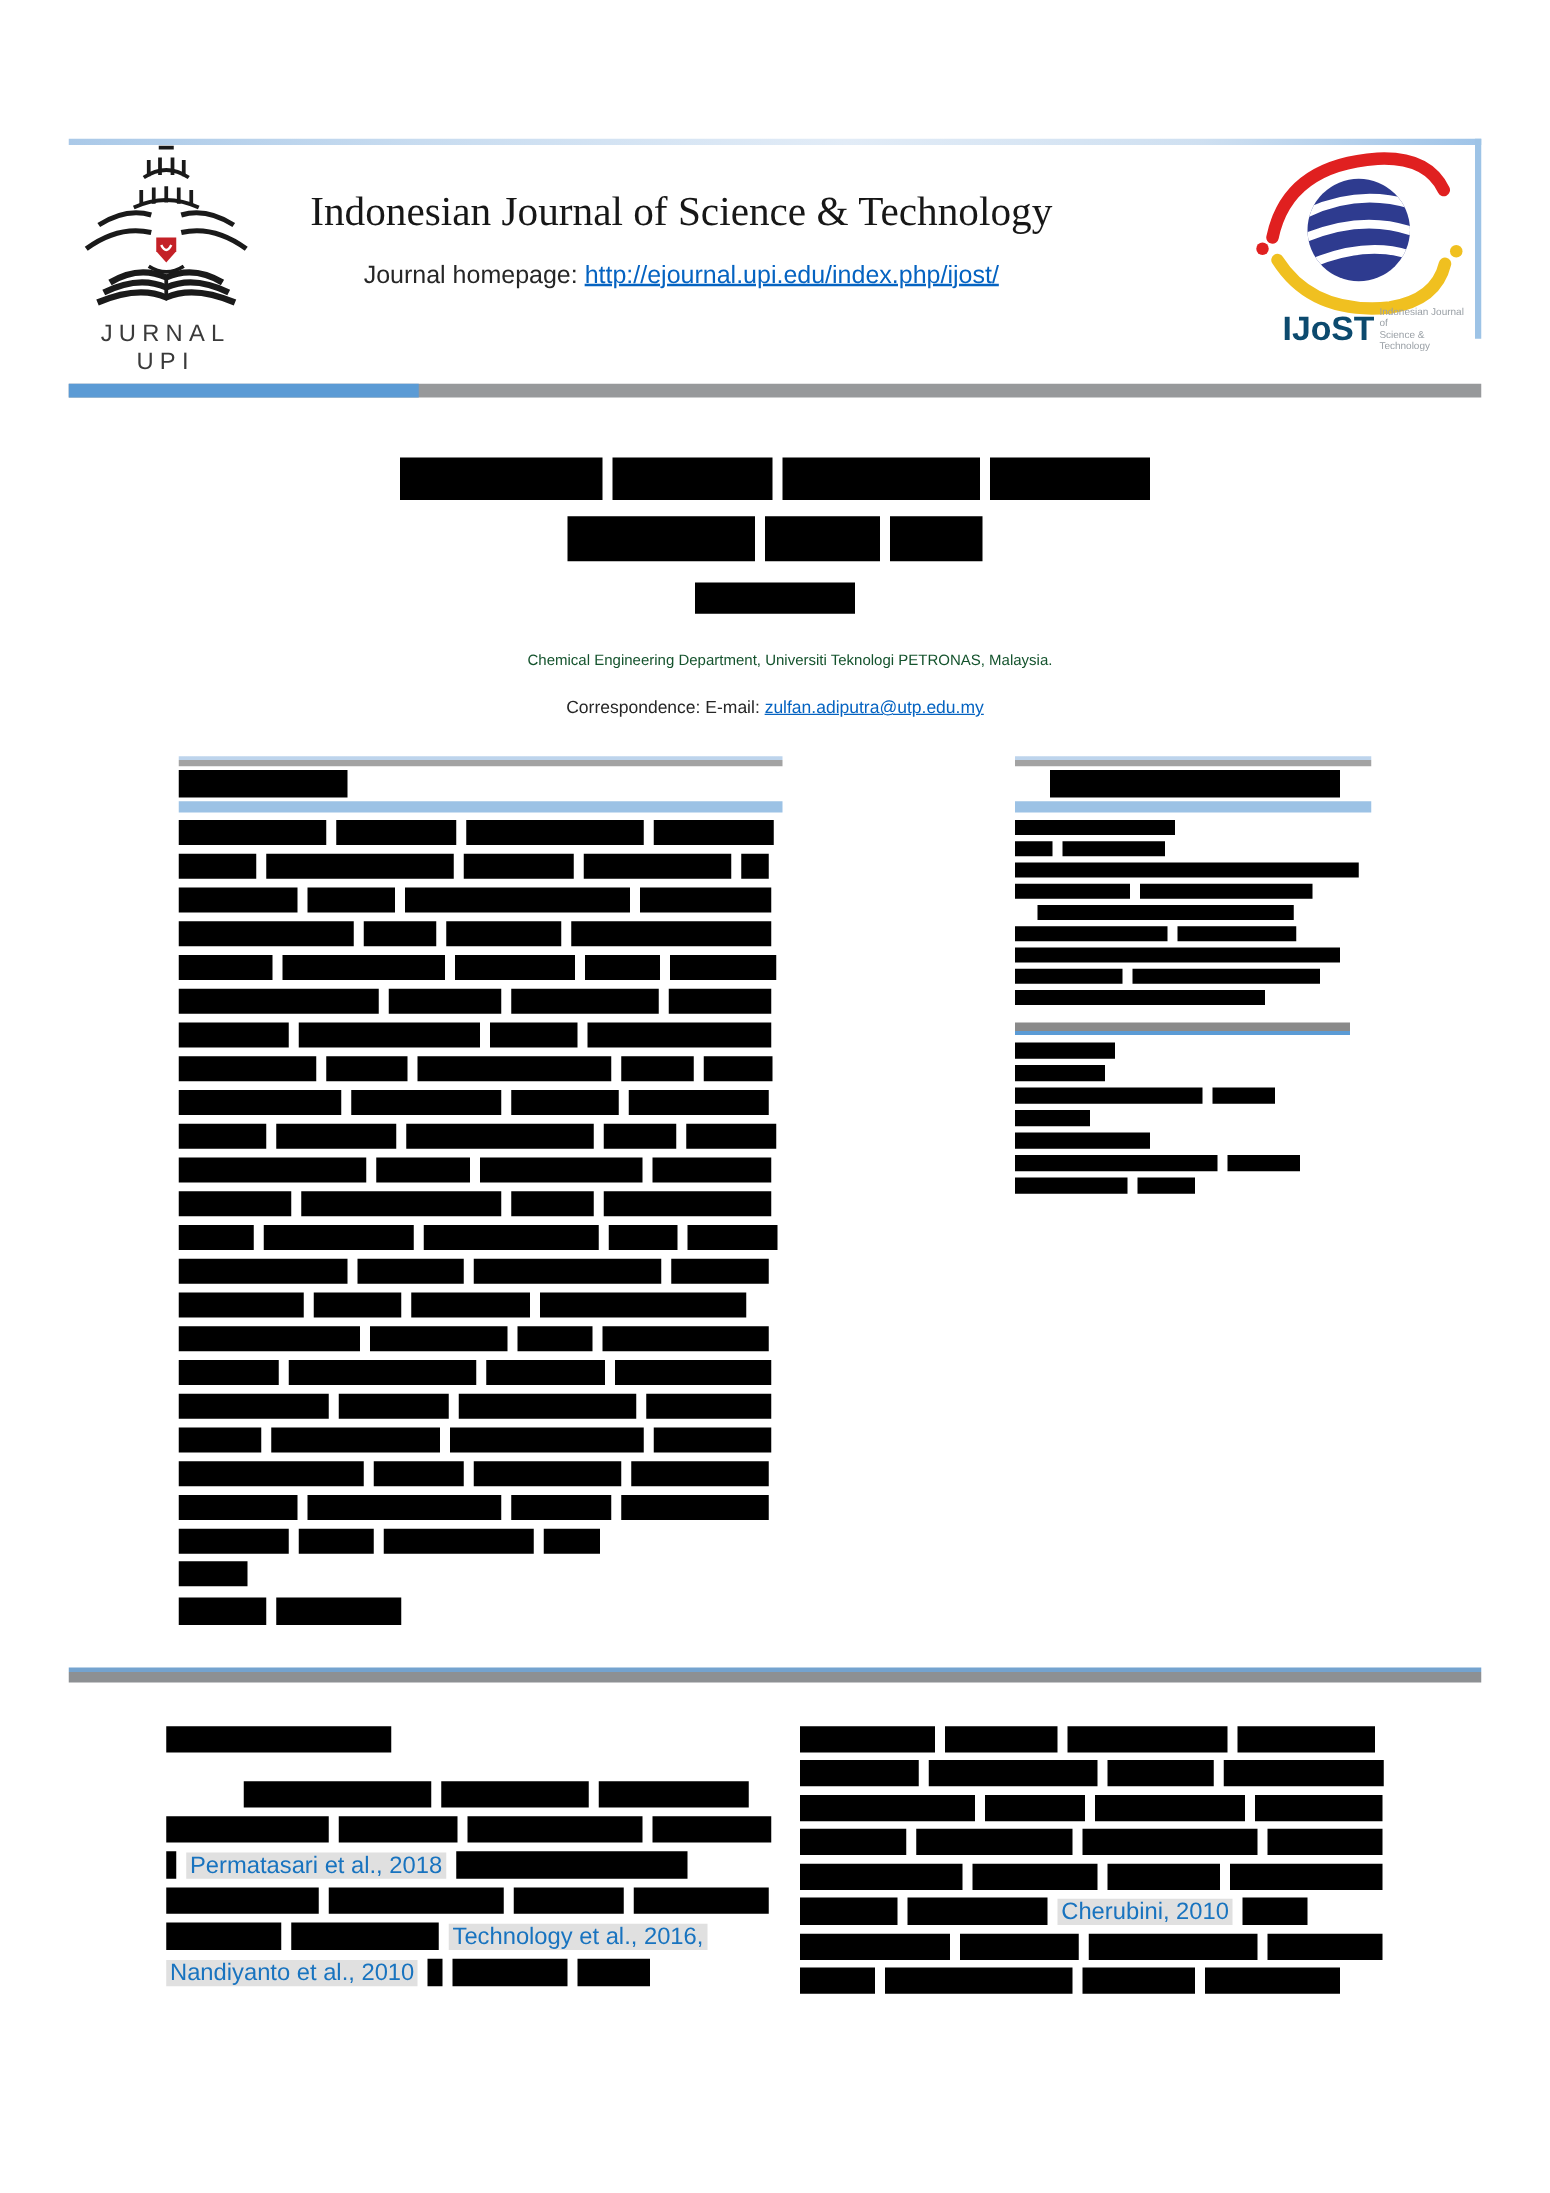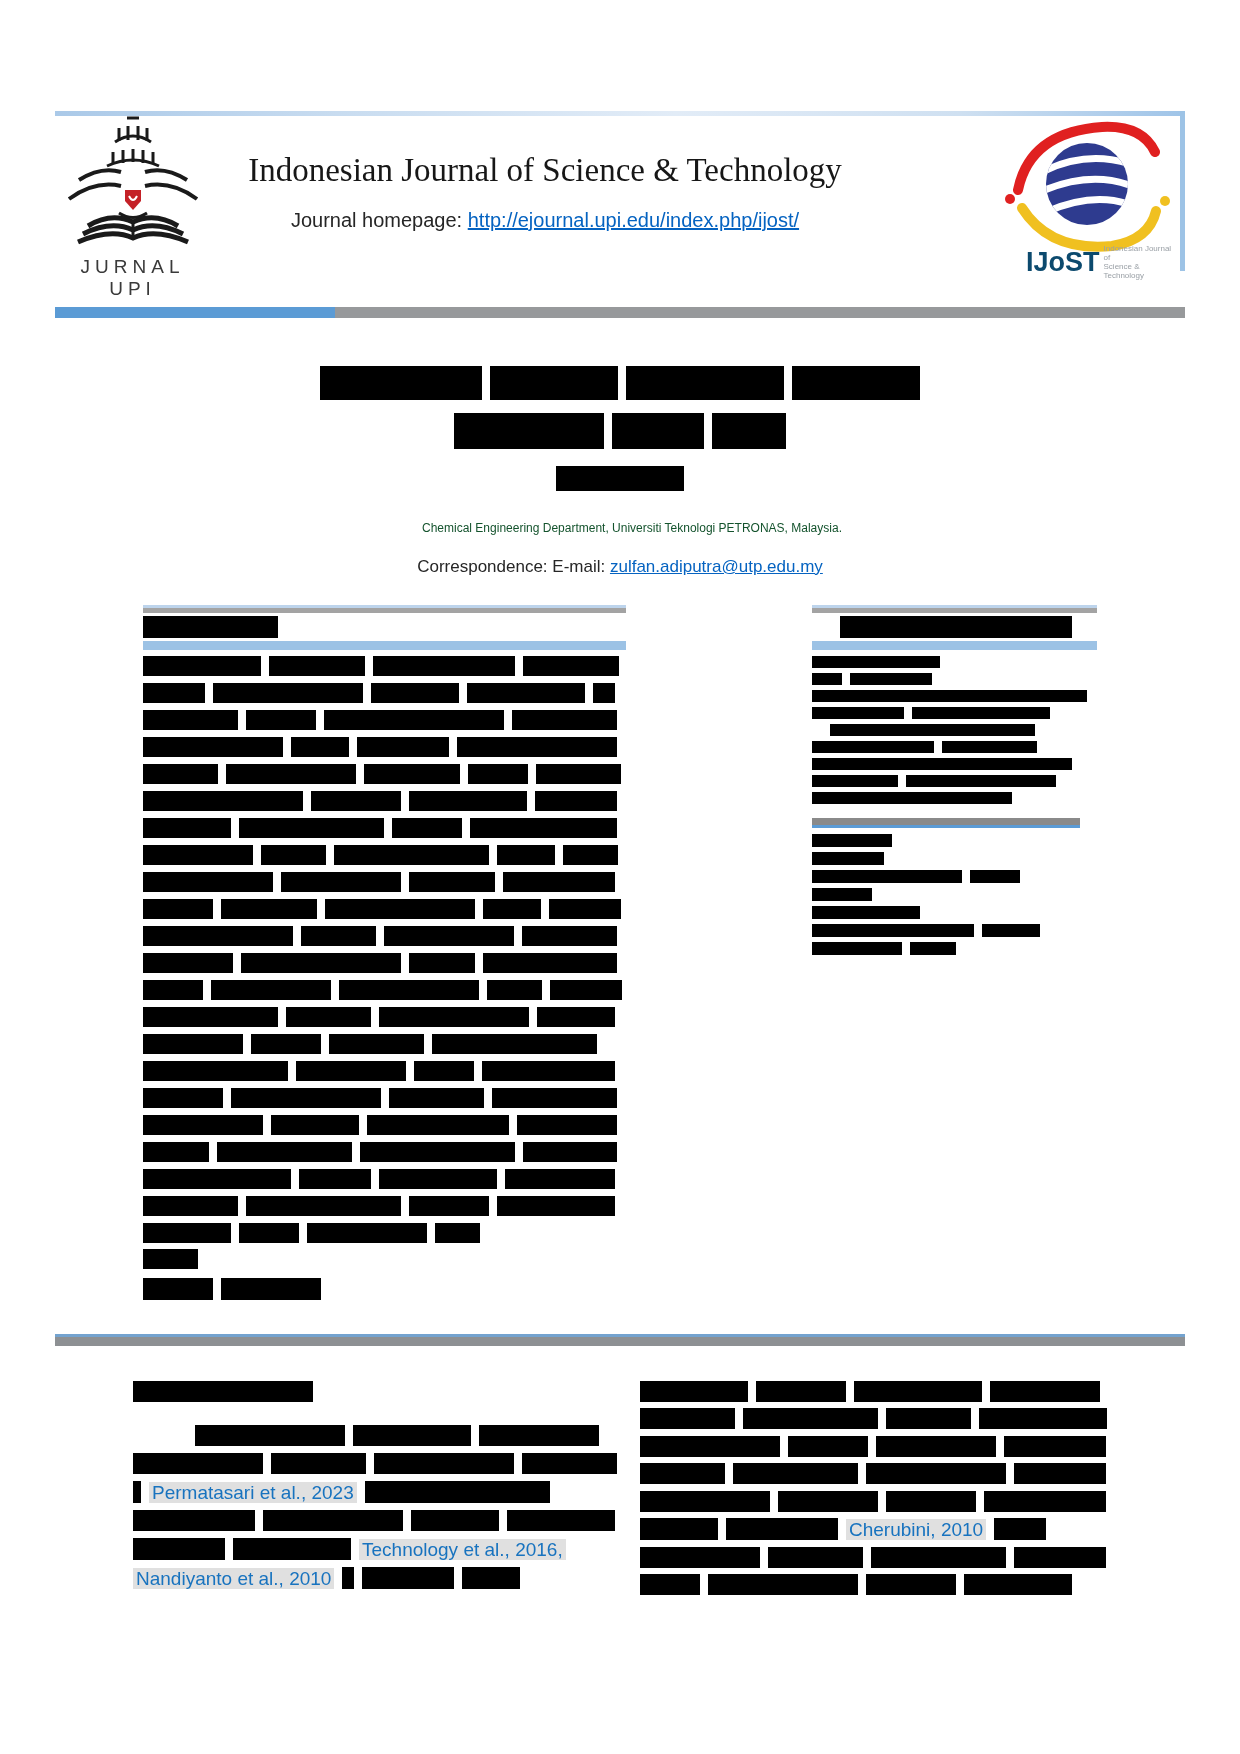--- a/index.html
+++ b/index.html
@@ -19,21 +19,21 @@
   .homepage a{color:#0563c1;text-decoration:underline;cursor:pointer;}
   .ijost-box{position:absolute;top:114px;left:998px;width:178px;}
   
   .two-tone{position:absolute;top:307px;left:55px;width:1130px;height:11px;background:#97999b;}
   .two-tone .blue{position:absolute;left:0;top:0;height:11px;width:280px;background:#5b9bd5;}
   
   .title-block{position:absolute;top:366px;left:0;width:100%;}
   .affiliation{position:absolute;top:521px;left:12px;width:100%;text-align:center;
       font-size:12px;color:#14532d;}
   .correspondence{position:absolute;top:557px;left:0;width:100%;text-align:center;
-      font-size:17px;color:#262626;}
+      font-size:14px;color:#262626;}
   .correspondence a{color:#0563c1;text-decoration:underline;cursor:pointer;}
   
   .abstract-col{position:absolute;top:605px;left:143px;width:483px;}
   .info-col{position:absolute;top:605px;left:812px;width:285px;}
   .rule-top{height:8px;background:linear-gradient(#bdd4ec 0 42%,#a3a3a3 42% 100%);}
   .rule-blue{height:9px;background:#9cc2e5;margin-top:3px;}
   .kw-rule{height:10px;width:268px;margin-top:14px;
       background:linear-gradient(#8a8a8a 0 68%,#5b9bd5 68% 100%);}
   .body-redact{margin-top:6px;}
   
@@ -387,21 +387,21 @@
           <span class="r-seg" style="width: 120px;"></span>
         </div>
         <div class="r-line" style="margin-top: 7px; height: 21px;">
           <span class="r-seg" style="width: 130px;"></span>
           <span class="r-seg" style="width: 95px;"></span>
           <span class="r-seg" style="width: 140px;"></span>
           <span class="r-seg" style="width: 95px;"></span>
         </div>
         <div class="r-line" style="margin-top: 7px; height: 22px;">
           <span class="r-seg" style="width: 8px;"></span>
-          <a class="cite">Permatasari et al., 2023</a>
+          <a class="cite">Permatasari et al., 2018</a>
           <span class="r-seg" style="width: 185px;"></span>
         </div>
         <div class="r-line" style="margin-top: 7px; height: 21px;">
           <span class="r-seg" style="width: 122px;"></span>
           <span class="r-seg" style="width: 140px;"></span>
           <span class="r-seg" style="width: 88px;"></span>
           <span class="r-seg" style="width: 108px;"></span>
         </div>
         <div class="r-line" style="margin-top: 7px; height: 22px;">
           <span class="r-seg" style="width: 92px;"></span>

